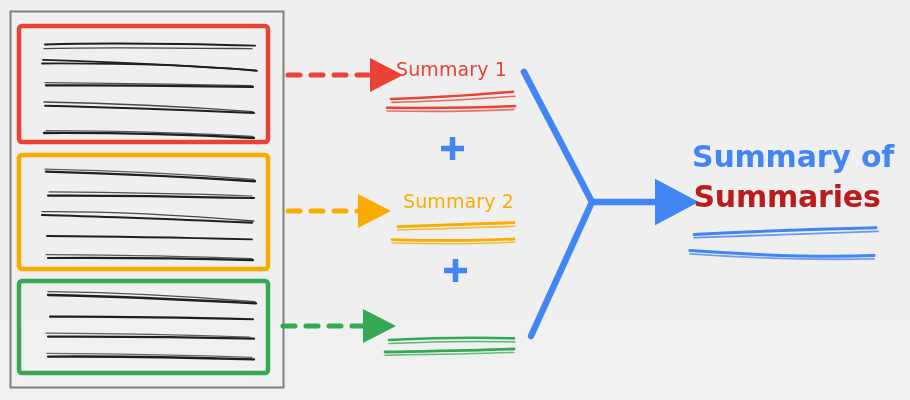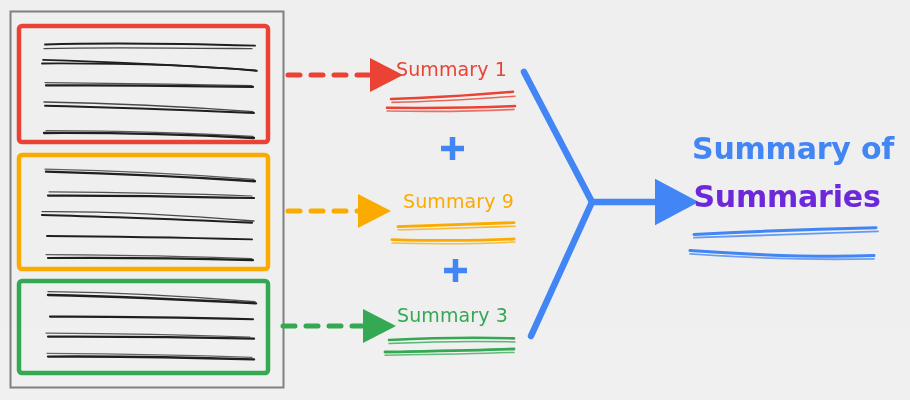--- a/index.html
+++ b/index.html
@@ -152,21 +152,20 @@
     <g stroke="#4285f4" fill="none" stroke-linecap="round">
       <path d="M694,234.4 C750,231.6 812,229.2 876,227.8" stroke-width="3.0"></path>
       <path d="M694,237.6 C752,235.2 814,233.0 878,231.4" stroke-width="1.8" opacity="0.8"></path>
       <path d="M690,250.6 C752,255.0 816,257.2 874,255.6" stroke-width="3.0"></path>
       <path d="M690,253.8 C752,258.2 816,260.2 874,258.8" stroke-width="1.8" opacity="0.75"></path>
     </g>
   </svg>
 
   <div class="lbl sum-label" style="left:396px; top:60px; color:#ea4335;">Summary 1</div>
 
-  <div class="lbl sum-label" style="left:403px; top:192px; color:#fbab00;">Summary 9</div>
+  <div class="lbl sum-label" style="left:403px; top:192px; color:#fbab00;">Summary 2</div>
 
-  <div class="lbl sum-label" style="left:397px; top:306px; color:#34a853;">Summary 3</div>
 
-  <div class="lbl final-label" style="left:692px; top:134px; width:190px; color:#4285f4;">Summary of</div>
+  <div class="lbl final-label" style="left:692px; top:142px; width:190px; color:#4285f4;">Summary of</div>
 
-  <div class="lbl final-label" style="left:692px; top:182px; width:190px; color:#6d28d9;">Summaries</div>
+  <div class="lbl final-label" style="left:692px; top:182px; width:190px; color:#b91c1c;">Summaries</div>
 
 </div>
 
 </body></html>

